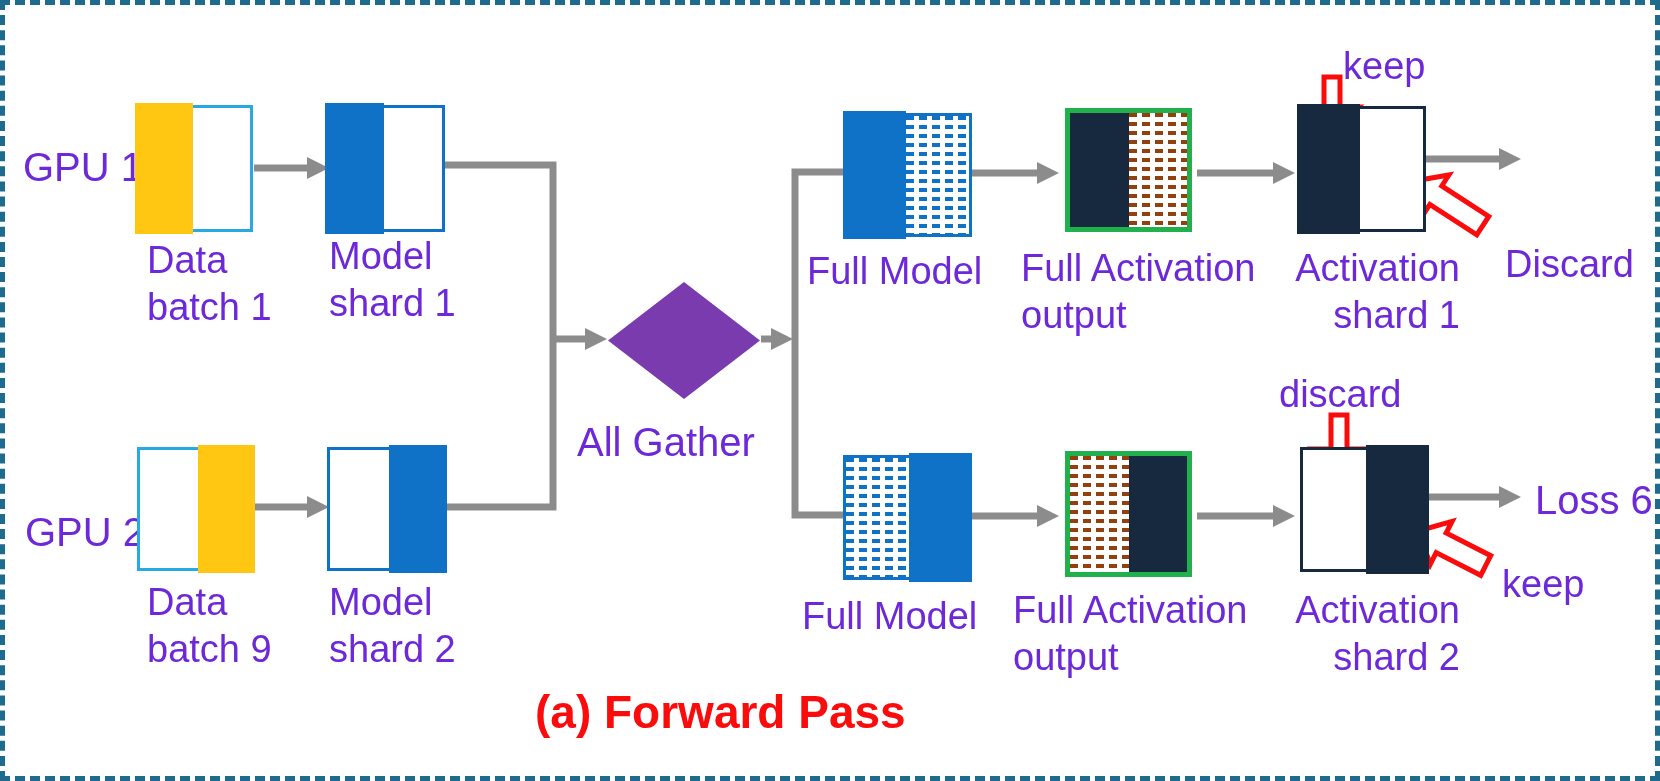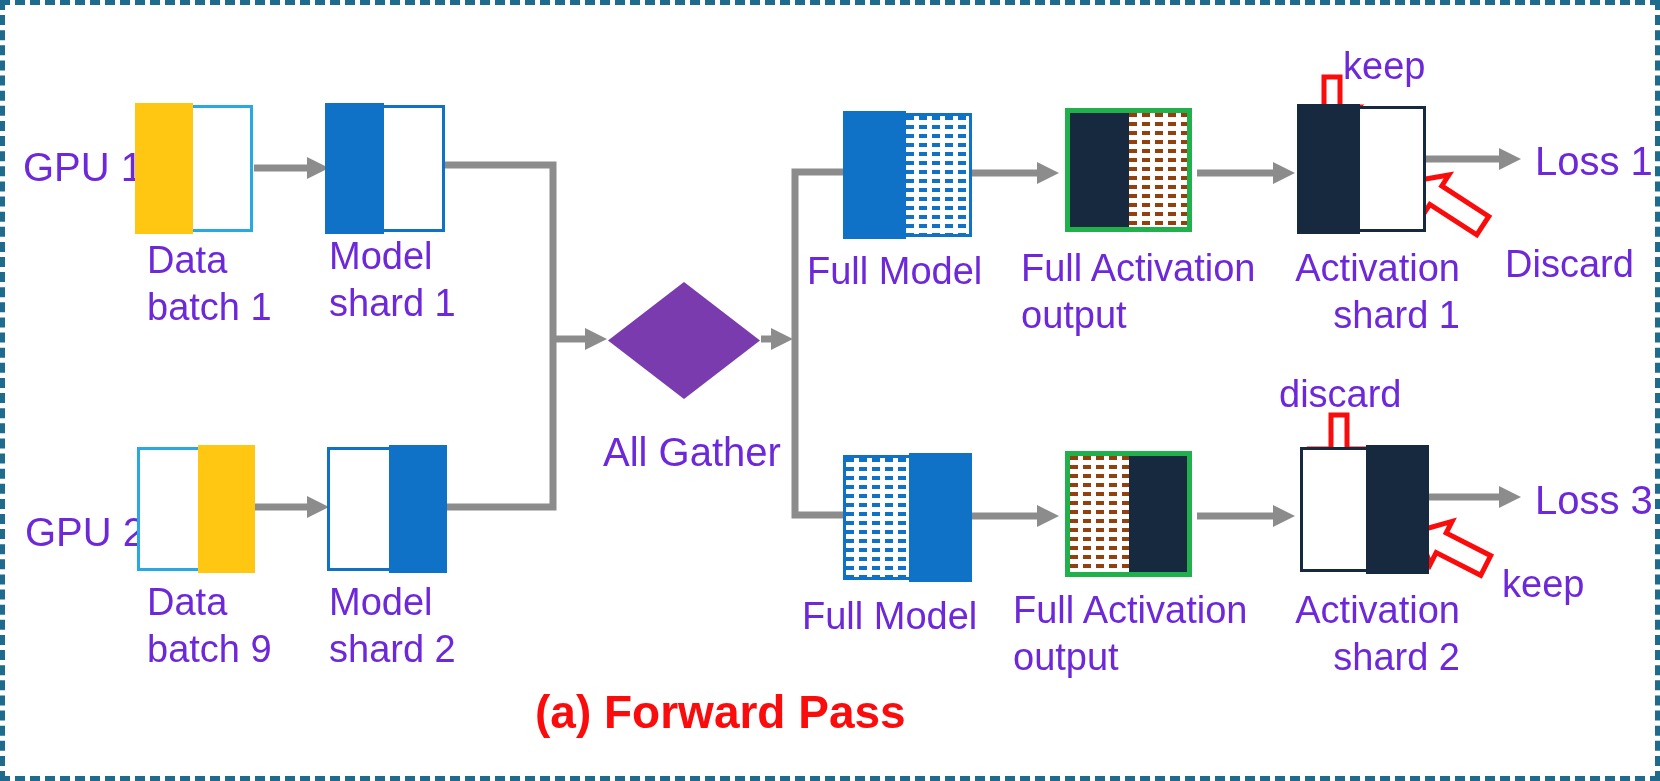--- a/index.html
+++ b/index.html
@@ -158,34 +158,33 @@
   <div class="box bd-green" style="left:1060px;top:446px;width:127px;height:126px;">
     <div class="half pat-brown"></div>
       <div class="half f-navy"></div>
   </div>
   <div class="box bd-navy" style="left:1295px;top:442px;width:127px;height:125px;">
     <div class="half f-white"></div>
       <div class="half f-navy bleed-right"></div>
   </div>
 
   <div class="diamond" style="left:603px;top:277px;width:152px;height:117px;"></div>
-  <div class="lbl big" style="left:572px;top:423px;margin-left:26px;">All Gather</div>
+  <div class="lbl big" style="left:572px;top:413px;">All Gather</div>
 
   <div class="lbl" style="left:142px;top:232px;"><span>Data</span><br><span>batch 1</span></div>
   <div class="lbl" style="left:324px;top:228px;"><span>Model</span><br><span>shard 1</span></div>
   <div class="lbl" style="left:802px;top:243px;">Full Model</div>
   <div class="lbl" style="left:1016px;top:240px;"><span>Full Activation</span><br><span>output</span></div>
   <div class="lbl center" style="left:1275px;top:240px;width:180px;"><span>Activation</span><br><span>shard 1</span></div>
   <div class="lbl" style="left:1338px;top:38px;">keep</div>
   <div class="lbl" style="left:1500px;top:236px;">Discard</div>
-  <div class="lbl big" style="left:1530px;top:132px;">Loss 1</div>
 
   <div class="lbl" style="left:142px;top:574px;"><span>Data</span><br><span>batch 9</span></div>
   <div class="lbl" style="left:324px;top:574px;"><span>Model</span><br><span>shard 2</span></div>
   <div class="lbl" style="left:797px;top:588px;">Full Model</div>
   <div class="lbl" style="left:1008px;top:582px;"><span>Full Activation</span><br><span>output</span></div>
   <div class="lbl center" style="left:1275px;top:582px;width:180px;"><span>Activation</span><br><span>shard 2</span></div>
   <div class="lbl" style="left:1274px;top:366px;">discard</div>
   <div class="lbl" style="left:1497px;top:556px;">keep</div>
-  <div class="lbl big" style="left:1530px;top:471px;">Loss 3</div>
+  <div class="lbl big" style="left:1530px;top:471px;">Loss 6</div>
 
   <div class="title" style="left:530px;top:680px;">(a) Forward Pass</div>
 </div>
 
 </body></html>

